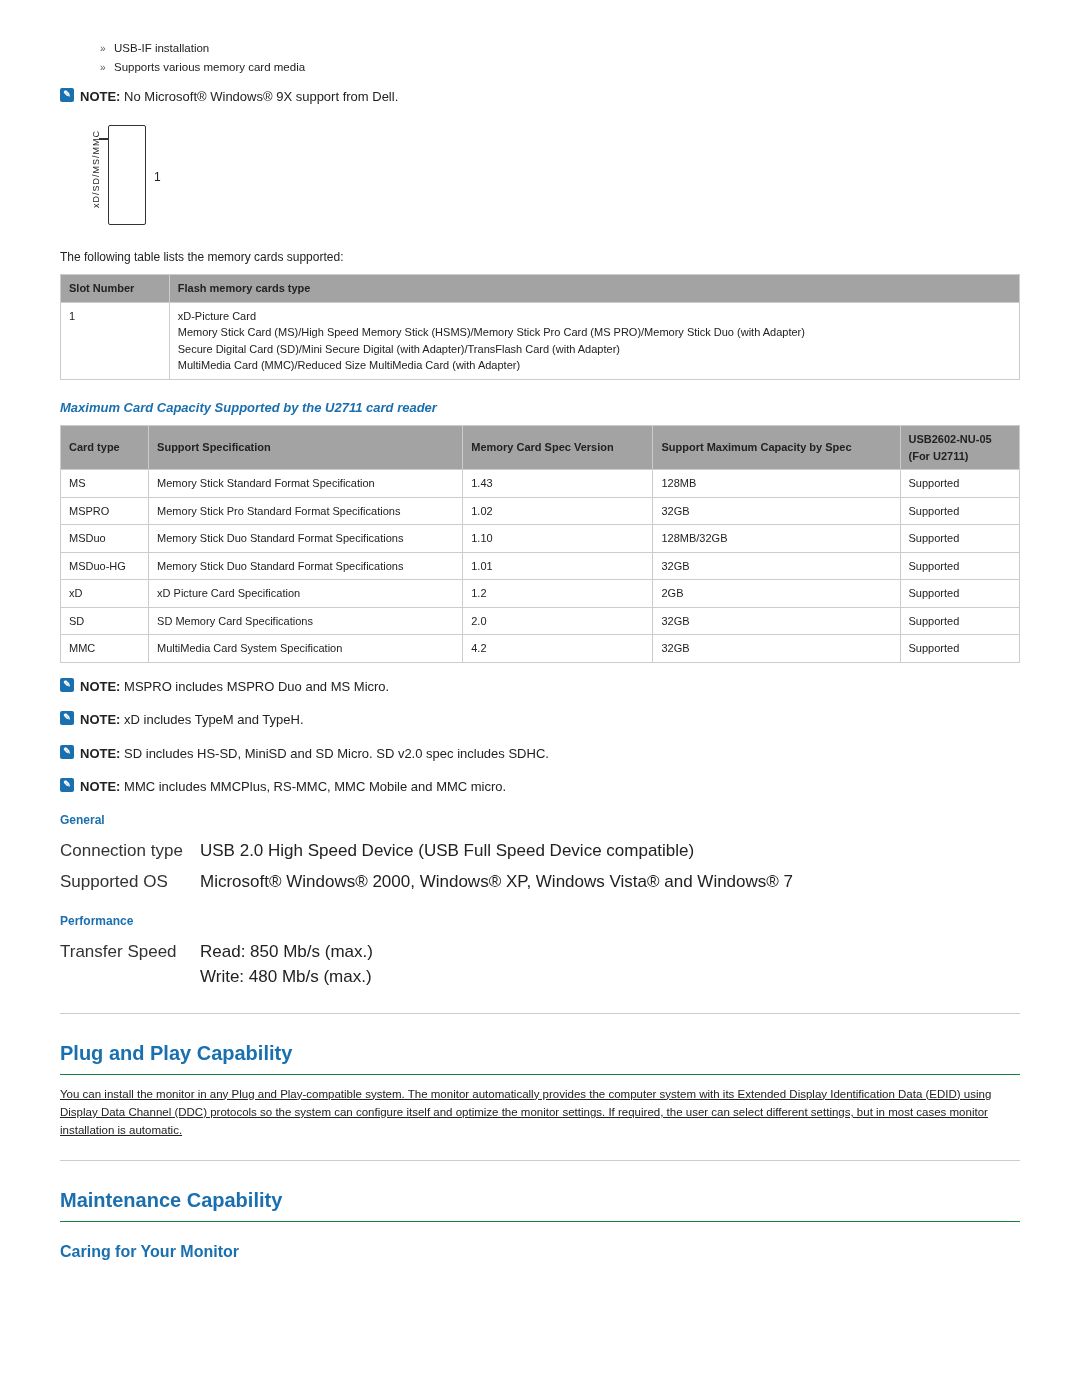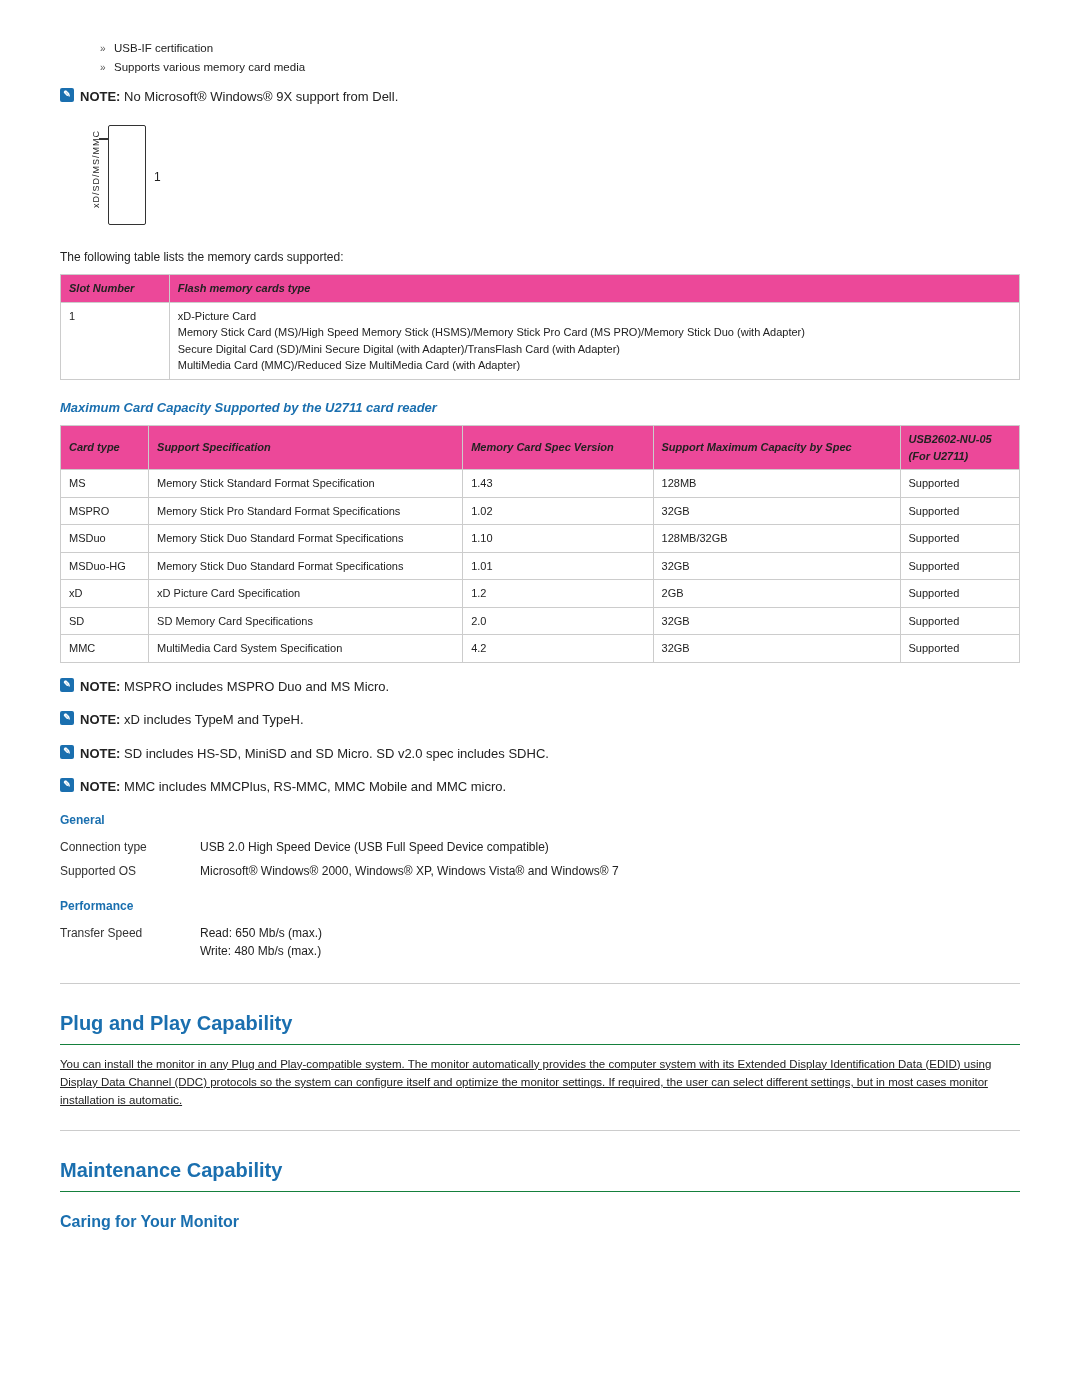--- a/index.html
+++ b/index.html
@@ -118,41 +118,41 @@
       padding: 5px 8px;
       text-align: left;
       font-weight: bold;
       font-size: 11px;
     }
     table td {
       border: 1px solid #ccc;
       padding: 5px 8px;
       vertical-align: top;
     }
-    table tr:first-child th { background: #ec4899; font-style: italic; }
+    table tr:first-child th { background: #a3a3a3; }
 
     .section-heading {
       color: #1a6faf;
       font-size: 13px;
       font-weight: bold;
       margin: 18px 0 8px 0;
       font-style: italic;
     }
     .subsection-heading {
       color: #1a6faf;
       font-size: 12px;
       font-weight: bold;
       margin: 14px 0 6px 0;
     }
 
     .spec-table {
       width: 100%;
       border-collapse: collapse;
       margin-bottom: 10px;
-      font-size: 12px;
+      font-size: 17px;
     }
     .spec-table td {
       padding: 3px 0;
       vertical-align: top;
       border: none;
     }
     .spec-table td:first-child {
       width: 130px;
       color: #333;
     }
@@ -185,21 +185,21 @@
     hr.section-divider {
       border: none;
       border-top: 1px solid #ccc;
       margin: 20px 0;
     }
   </style>
 </head>
 <body>
 
 <ul class="bullet-list">
-  <li>USB-IF certification</li>
+  <li>USB-IF installation</li>
   <li>Supports various memory card media</li>
 </ul>
 
 <div class="note-box">
   <span class="note-icon">✎</span>
   <span class="note-text">
     <strong>NOTE:</strong>
     <span>No Microsoft® Windows® 9X support from Dell.</span>
   </span>
 </div>
@@ -337,21 +337,21 @@
     </tr>
   </tbody>
 </table>
 
 <div class="subsection-heading">Performance</div>
 <table class="spec-table">
   <tbody>
     <tr>
       <td>Transfer Speed</td>
       <td>
-        <div>Read: 650 Mb/s (max.)</div>
+        <div>Read: 850 Mb/s (max.)</div>
         <div>Write: 480 Mb/s (max.)</div>
       </td>
     </tr>
   </tbody>
 </table>
 
 <hr class="section-divider">
 
 <div class="h1-section">Plug and Play Capability</div>
 <p class="page-desc">You can install the monitor in any Plug and Play-compatible system. The monitor automatically provides the computer system with its Extended Display Identification Data (EDID) using Display Data Channel (DDC) protocols so the system can configure itself and optimize the monitor settings. If required, the user can select different settings, but in most cases monitor installation is automatic.</p>

